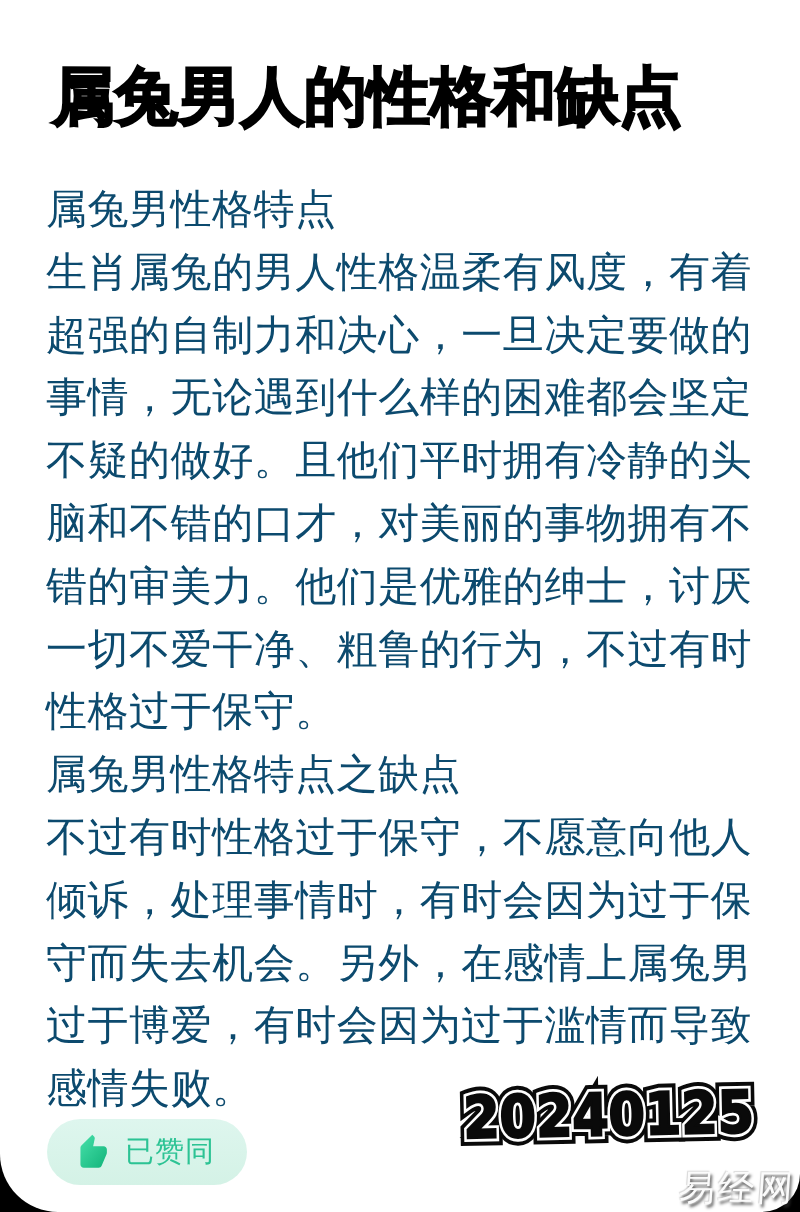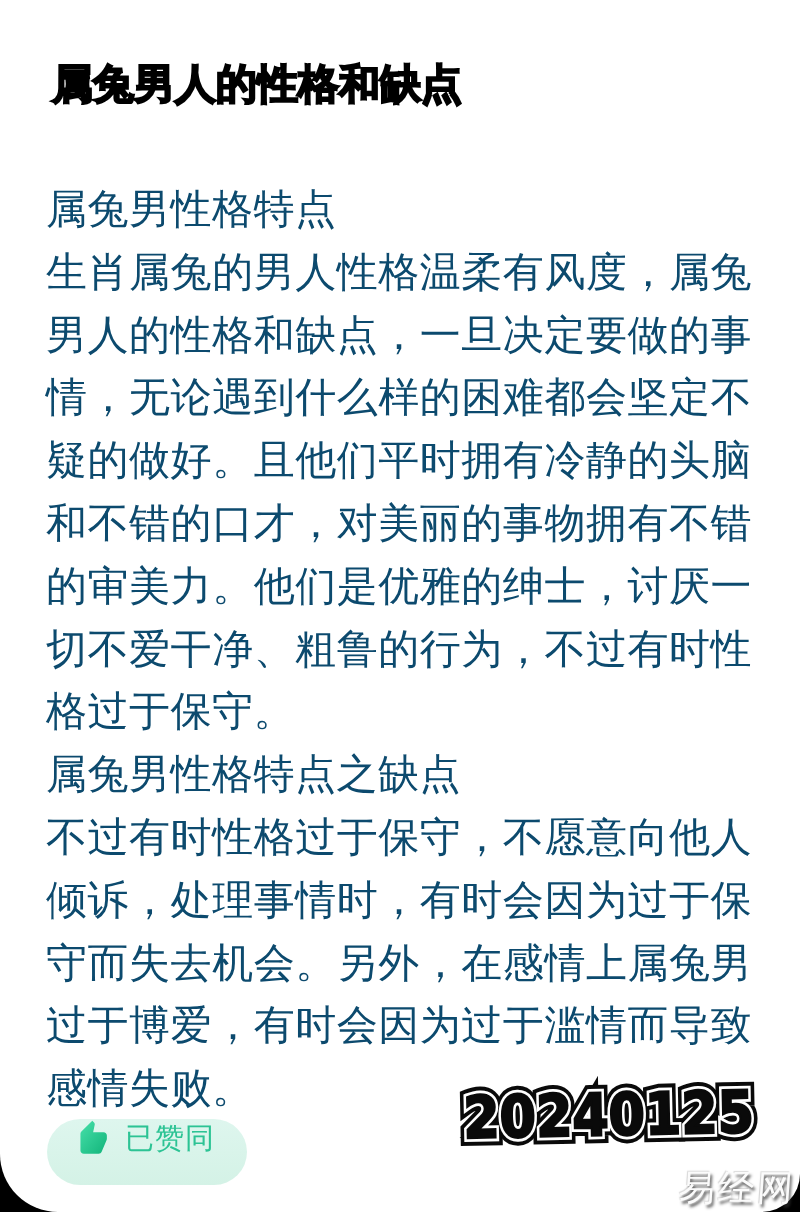--- a/index.html
+++ b/index.html
@@ -19,21 +19,21 @@
     position: absolute;
     inset: 0;
     background: #ffffff;
     border-radius: 0 0 38px 58px;
   }
   .page-title {
     position: absolute;
     left: 52px;
     top: 62px;
     margin: 0;
-    font-size: 41px;
+    font-size: 63px;
     line-height: 1.1;
     font-weight: 900;
     color: #000;
     letter-spacing: 0px;
     -webkit-text-stroke: 2.2px #000;
     white-space: nowrap;
   }
   .article-body {
     position: absolute;
     left: 46px;
@@ -83,21 +83,21 @@
     left: 0; top: 0;
     color: #0a0a0a;
     -webkit-text-stroke: 2.5px #0a0a0a;
   }
   .like-pill {
     position: absolute;
     left: 47px;
     top: 1119px;
     height: 66px;
     display: flex;
-    align-items: flex-start;
+    align-items: center;
     gap: 14px;
     padding: 0 32px 0 26px;
     border-radius: 33px;
     background: linear-gradient(180deg, #def6ee 0%, #d4f2e6 100%);
     border: none;
     cursor: pointer;
   }
   .like-pill .thumb-icon {
     width: 38px;
     height: 38px;
@@ -123,21 +123,21 @@
 </head>
 <body>
 
 <div class="stage">
   <div class="card">
 
     <h1 class="page-title">属兔男人的性格和缺点</h1>
 
     <div class="article-body">
       <div class="heading">属兔男性格特点</div>
-      <div class="para">生肖属兔的男人性格温柔有风度，属兔男人的性格和缺点，一旦决定要做的事情，无论遇到什么样的困难都会坚定不疑的做好。且他们平时拥有冷静的头脑和不错的口才，对美丽的事物拥有不错的审美力。他们是优雅的绅士，讨厌一切不爱干净、粗鲁的行为，不过有时性格过于保守。</div>
+      <div class="para">生肖属兔的男人性格温柔有风度，有着超强的自制力和决心，一旦决定要做的事情，无论遇到什么样的困难都会坚定不疑的做好。且他们平时拥有冷静的头脑和不错的口才，对美丽的事物拥有不错的审美力。他们是优雅的绅士，讨厌一切不爱干净、粗鲁的行为，不过有时性格过于保守。</div>
       <div class="heading">属兔男性格特点之缺点</div>
       <div class="para">不过有时性格过于保守，不愿意向他人倾诉，处理事情时，有时会因为过于保守而失去机会。另外，在感情上属兔男过于博爱，有时会因为过于滥情而导致感情失败。</div>
     </div>
 
     <div class="date-stamp">
       <span class="layer d-outer">20240125</span>
       <span class="layer d-mid">20240125</span>
       <span class="layer d-core">20240125</span>
     </div>
 

